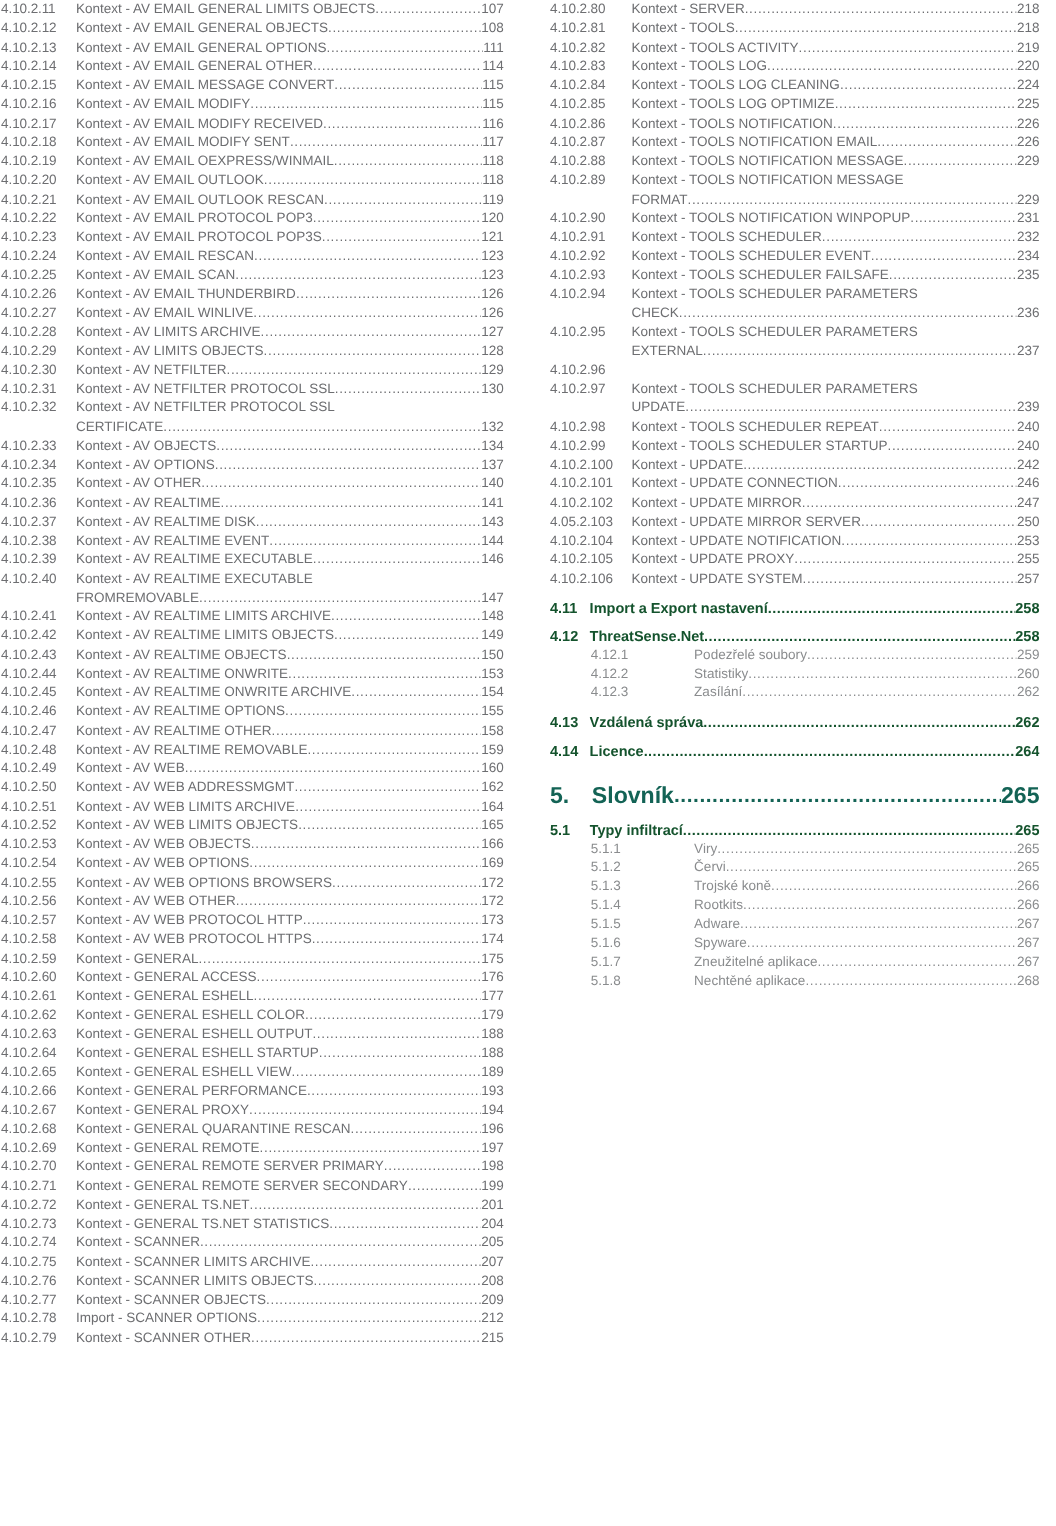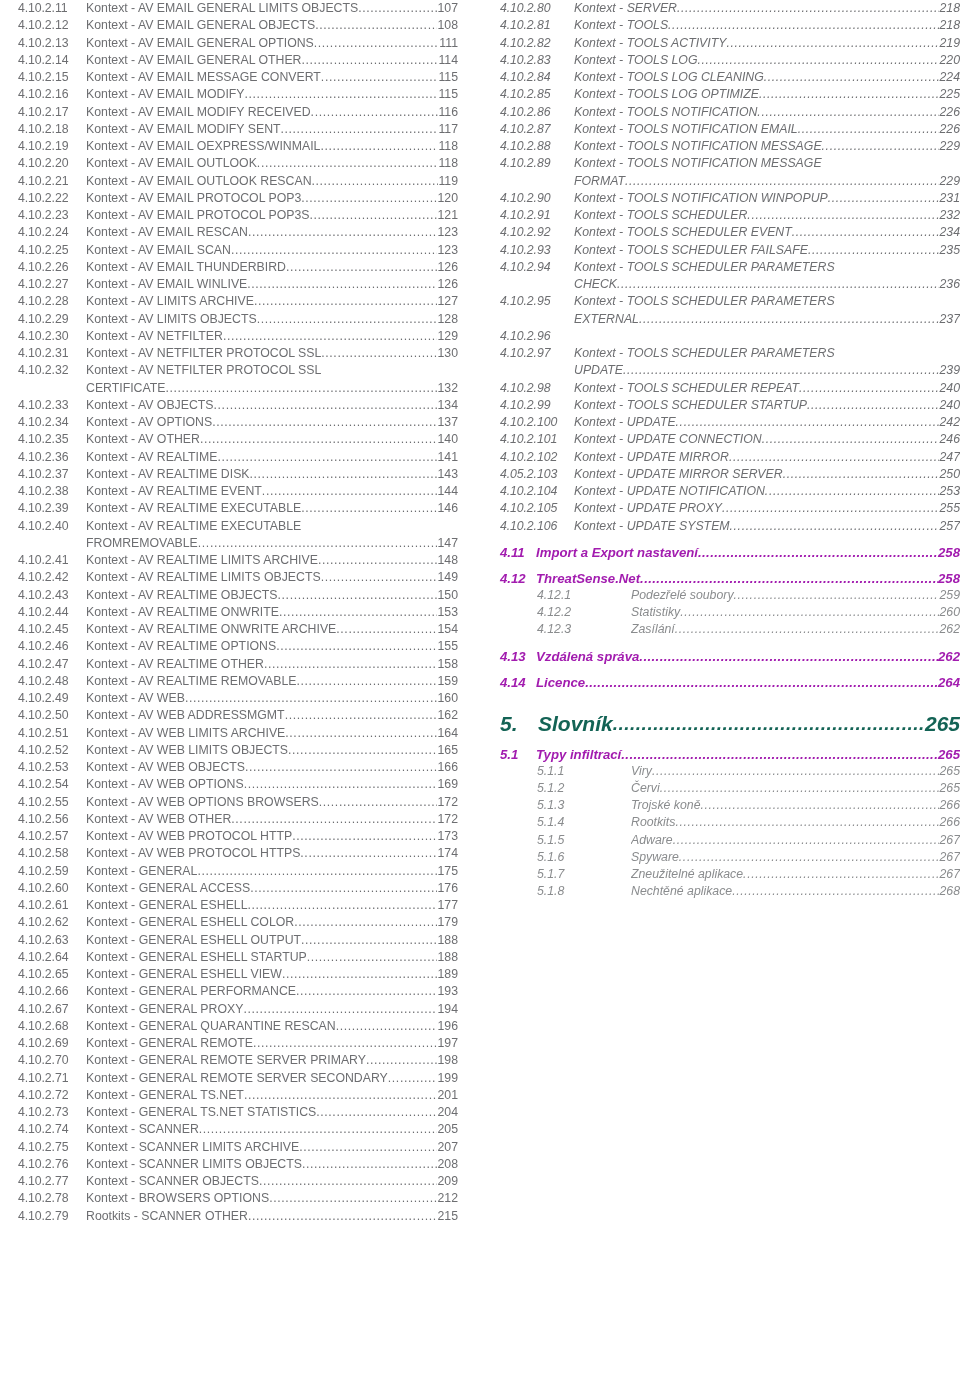--- a/index.html
+++ b/index.html
@@ -21,22 +21,22 @@
     height: 1387px;
     display: flex;
     flex-direction: row;
     box-sizing: border-box;
   }
   .col {
     width: 480px;
     box-sizing: border-box;
     padding-top: 0px;
   }
-  .col-left { padding-left: 18px; padding-right: 22px; }
-  .col-right { padding-left: 20px; padding-right: 0px; font-style: italic; }
+  .col-left { padding-left: 1px; padding-right: 22px; }
+  .col-right { padding-left: 20px; padding-right: 15px; }
 
   
   .entry {
     display: flex;
     align-items: baseline;
     font-size: 12.3px;
     line-height: 17.25px;
     color: #6d6e71;
     white-space: nowrap;
   }
@@ -77,21 +77,21 @@
   
   .entry.contline .num { visibility: hidden; }
 
   
   .h2 {
     display: flex;
     align-items: baseline;
     font-size: 13.2px;
     line-height: 17px;
     font-weight: bold;
-    color: #a21caf;
+    color: #14532d;
     white-space: nowrap;
     margin-top: 9px;
   }
   .h2 .num { flex: 0 0 auto; width: 36px; }
   .h2 .body { flex: 1 1 auto; display: flex; align-items: baseline; min-width: 0; overflow: hidden; }
   .h2 .title { flex: 0 0 auto; text-align: center; }
   .h2 .leader { flex: 1 1 auto; overflow: hidden; white-space: nowrap; letter-spacing: 0.4px; }
   .h2 .pg { flex: 0 0 auto; }
 
   
@@ -678,29 +678,29 @@
         <span class="num">4.10.2.77</span>
         <span class="body">
           <span class="title">Kontext - SCANNER OBJECTS</span>
           <span class="leader">..........................................................................................</span>
           <span class="pg">209</span>
         </span>
       </div>
       <div class="entry lvl4">
         <span class="num">4.10.2.78</span>
         <span class="body">
-          <span class="title">Kontext - BROWSERS OPTIONS</span>
+          <span class="title">Import - SCANNER OPTIONS</span>
           <span class="leader">..........................................................................................</span>
           <span class="pg">212</span>
         </span>
       </div>
       <div class="entry lvl4">
         <span class="num">4.10.2.79</span>
         <span class="body">
-          <span class="title">Rootkits - SCANNER OTHER</span>
+          <span class="title">Kontext - SCANNER OTHER</span>
           <span class="leader">..........................................................................................</span>
           <span class="pg">215</span>
         </span>
       </div>
     </div>
   <div class="col col-right" id="right-col">
       <div class="entry lvl4-r">
         <span class="num">4.10.2.80</span>
         <span class="body">
           <span class="title">Kontext - SERVER</span>

